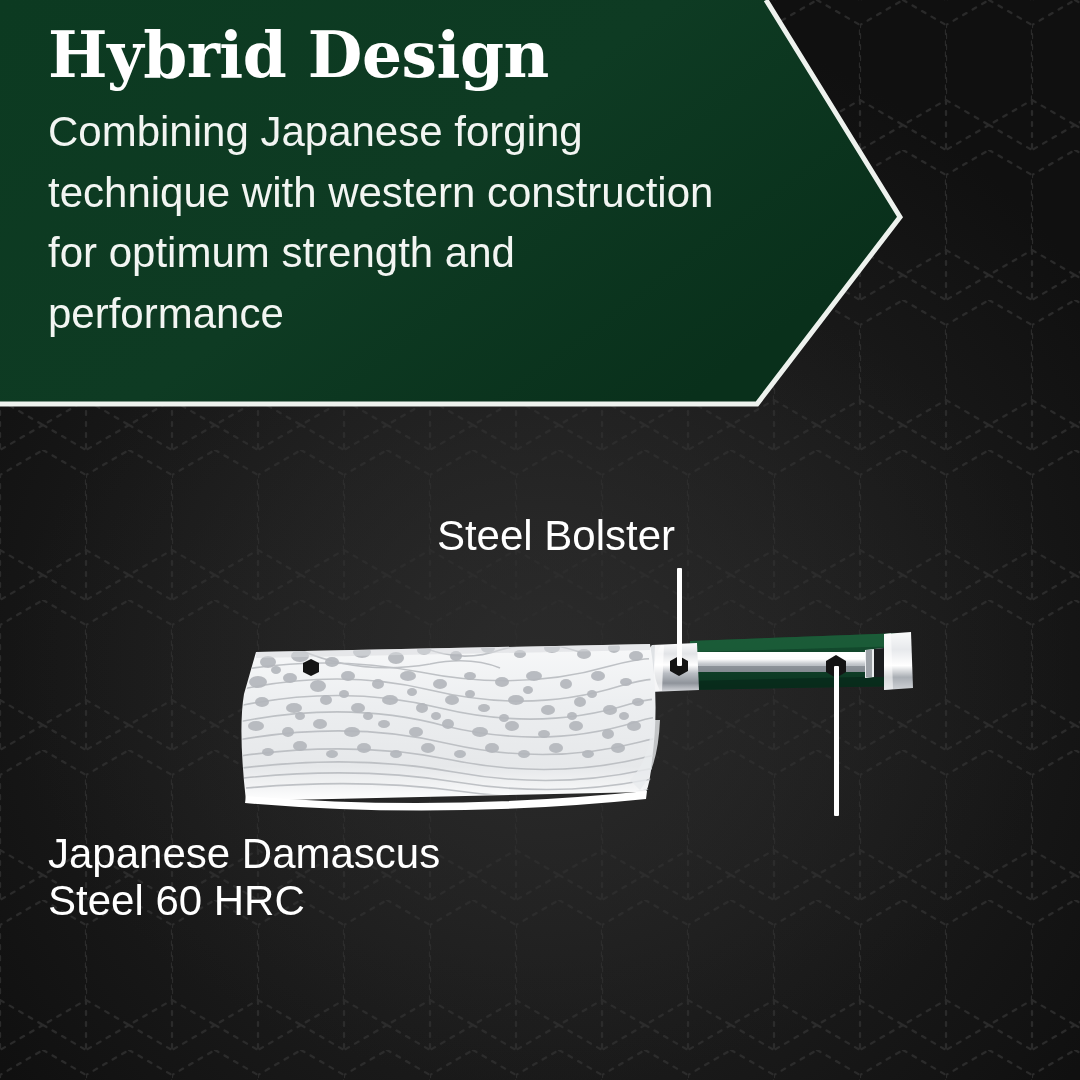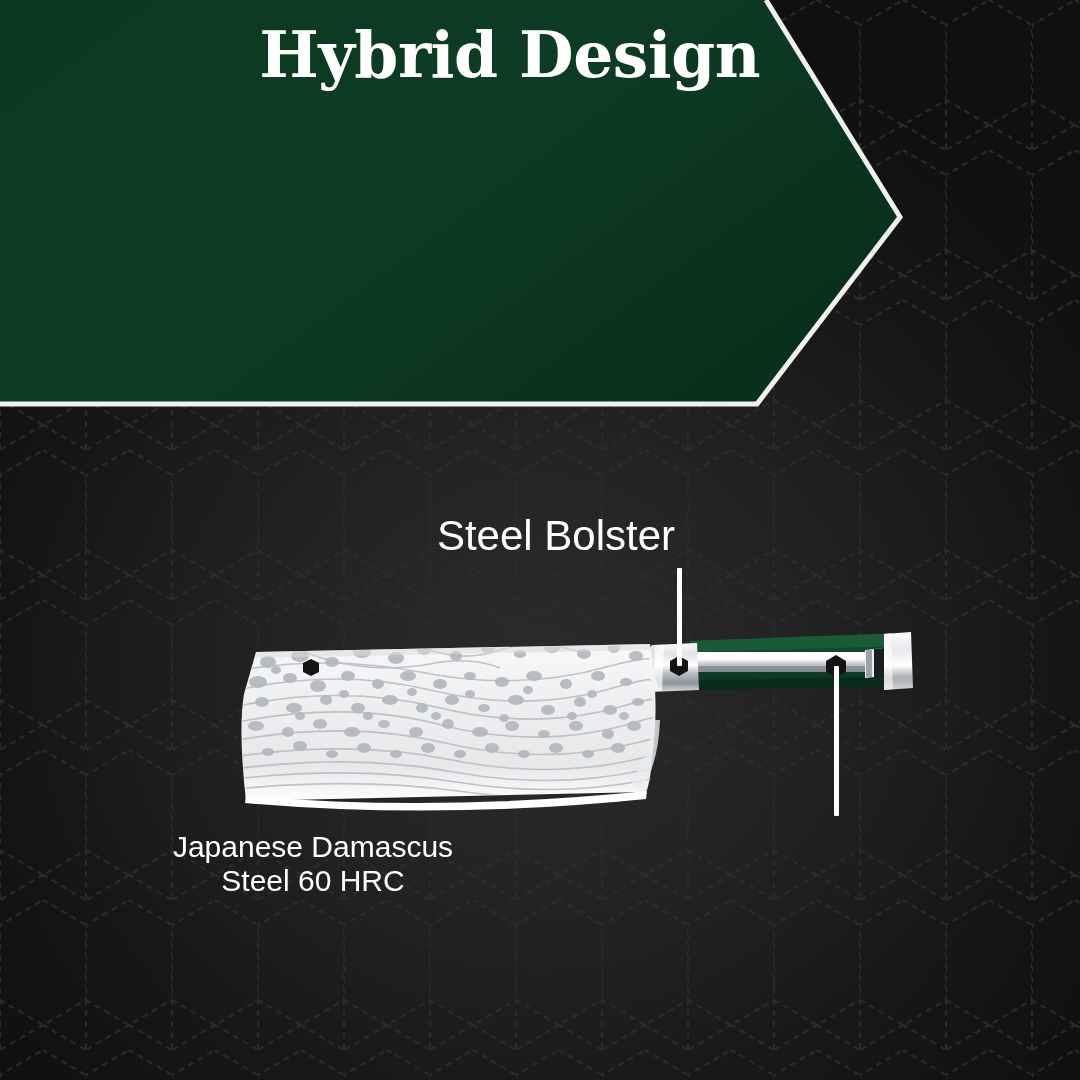--- a/index.html
+++ b/index.html
@@ -49,21 +49,20 @@
   }
   #title{
     font-family:"DejaVu Serif", serif;
     font-weight:700;
     font-size:63px;
     line-height:1.05;
     color:#ffffff;
     letter-spacing:-0.5px;
     margin:0 0 14px 0;
     white-space:nowrap;
-    text-align:right;
   }
   #subtitle{
     font-family:"Liberation Sans", sans-serif;
     font-weight:400;
     font-size:42px;
     line-height:1.44;
     color:#f2f5f2;
     margin:0;
     max-width:770px;
   }
@@ -87,23 +86,22 @@
     line-height:1.12;
     white-space:pre-line;
   }
   #label-bolster{
     left:0;top:512px;width:1080px;
     text-align:center;
     font-size:42px;
     transform:translateX(16px);
   }
   #label-damascus{
-    left:28px;top:830px;width:570px;
-    text-align:center;
-    font-size:30px;
+    left:48px;top:830px;width:570px;
+    font-size:42px;
   }
   #label-tang{
     left:660px;top:830px;width:350px;
     text-align:center;
     font-size:42px;
   }
 
   
   .leader{
     position:absolute;z-index:6;
@@ -151,20 +149,21 @@
         </linearGradient>
       </defs>
       <path d="M0 0 L766 0 L900 217 L757 404 L0 404 Z" fill="url(#grnG)"></path>
       <path d="M766 0 L900 217 L757 404 L0 404" fill="none" stroke="#eef2ee" stroke-width="5"></path>
       <path d="M0 408 L757 408" fill="none" stroke="#ffffff" stroke-width="0"></path>
     </svg>
   </div>
 
   <div id="banner-text">
     <h1 id="title">Hybrid Design</h1>
+    <p id="subtitle">Combining Japanese forging technique with western construction for optimum strength and performance</p>
   </div>
 
   <div id="knife">
     <svg width="1080" height="1080" viewBox="0 0 1080 1080" xmlns="http://www.w3.org/2000/svg">
       <defs>
 
         <linearGradient id="bladeG" x1="0" y1="0" x2="0" y2="1">
           <stop offset="0%" stop-color="#f7f8f9"></stop>
           <stop offset="40%" stop-color="#eceef0"></stop>
           <stop offset="78%" stop-color="#e6e8ea"></stop>

